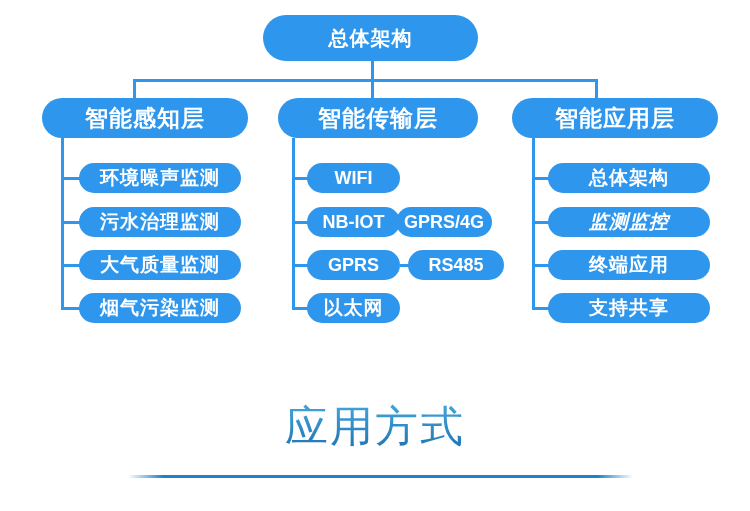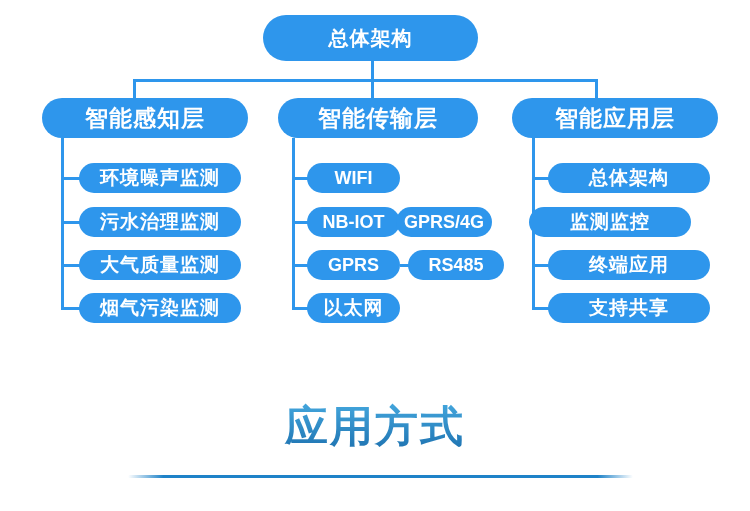--- a/index.html
+++ b/index.html
@@ -18,21 +18,21 @@
     white-space:nowrap;
   }
   .root{border-radius:23px;font-size:20px;}
   .header{border-radius:20px;font-size:23px;}
   .item{border-radius:15px;font-size:19px;height:30px;}
   .item.latin{font-size:18px;letter-spacing:0;}
   .line{position:absolute;background:var(--node-blue,#2E96EC);}
   .section-title{
     position:absolute;left:0;top:398px;width:750px;
     text-align:center;
-    font-size:43px;font-weight:bold;letter-spacing:2px;
+    font-size:43px;font-weight:normal;letter-spacing:2px;
     background:linear-gradient(180deg,var(--title-gradient-top,#47ABE1),var(--title-gradient-bottom,#1A6DAC));
     -webkit-background-clip:text;background-clip:text;
     color:transparent;-webkit-text-fill-color:transparent;
   }
   .divider{
     position:absolute;left:128px;top:475px;width:505px;height:3px;border-radius:2px;
     background:linear-gradient(90deg,rgba(30,130,200,0),var(--divider,#1E82C8) 7%,var(--divider,#1E82C8) 93%,rgba(30,130,200,0));
   }
 </style>
 </head>
@@ -79,20 +79,20 @@
   <div class="line" style="left:400px;top:264px;width:9px;height:3px;"></div>
   <div class="node item latin" style="left:408px;top:250px;width:96px;">RS485</div>
 
   <div class="line" style="left:532px;top:138px;width:3px;height:172px;"></div>
   <div class="line" style="left:532px;top:177px;width:17px;height:3px;"></div>
   <div class="line" style="left:532px;top:221px;width:17px;height:3px;"></div>
   <div class="line" style="left:532px;top:264px;width:17px;height:3px;"></div>
   <div class="line" style="left:532px;top:307px;width:17px;height:3px;"></div>
 
   <div class="node item" style="left:548px;top:163px;width:162px;">总体架构</div>
-  <div class="node item" style="left:529px;top:207px;width:162px;">监测监控</div>
+  <div class="node item" style="left:548px;top:207px;width:162px;font-style:italic;">监测监控</div>
   <div class="node item" style="left:548px;top:250px;width:162px;">终端应用</div>
   <div class="node item" style="left:548px;top:293px;width:162px;text-align:right;">支持共享</div>
 
   <div class="section-title">应用方式</div>
   <div class="divider"></div>
 
 </div>
 
 </body></html>

